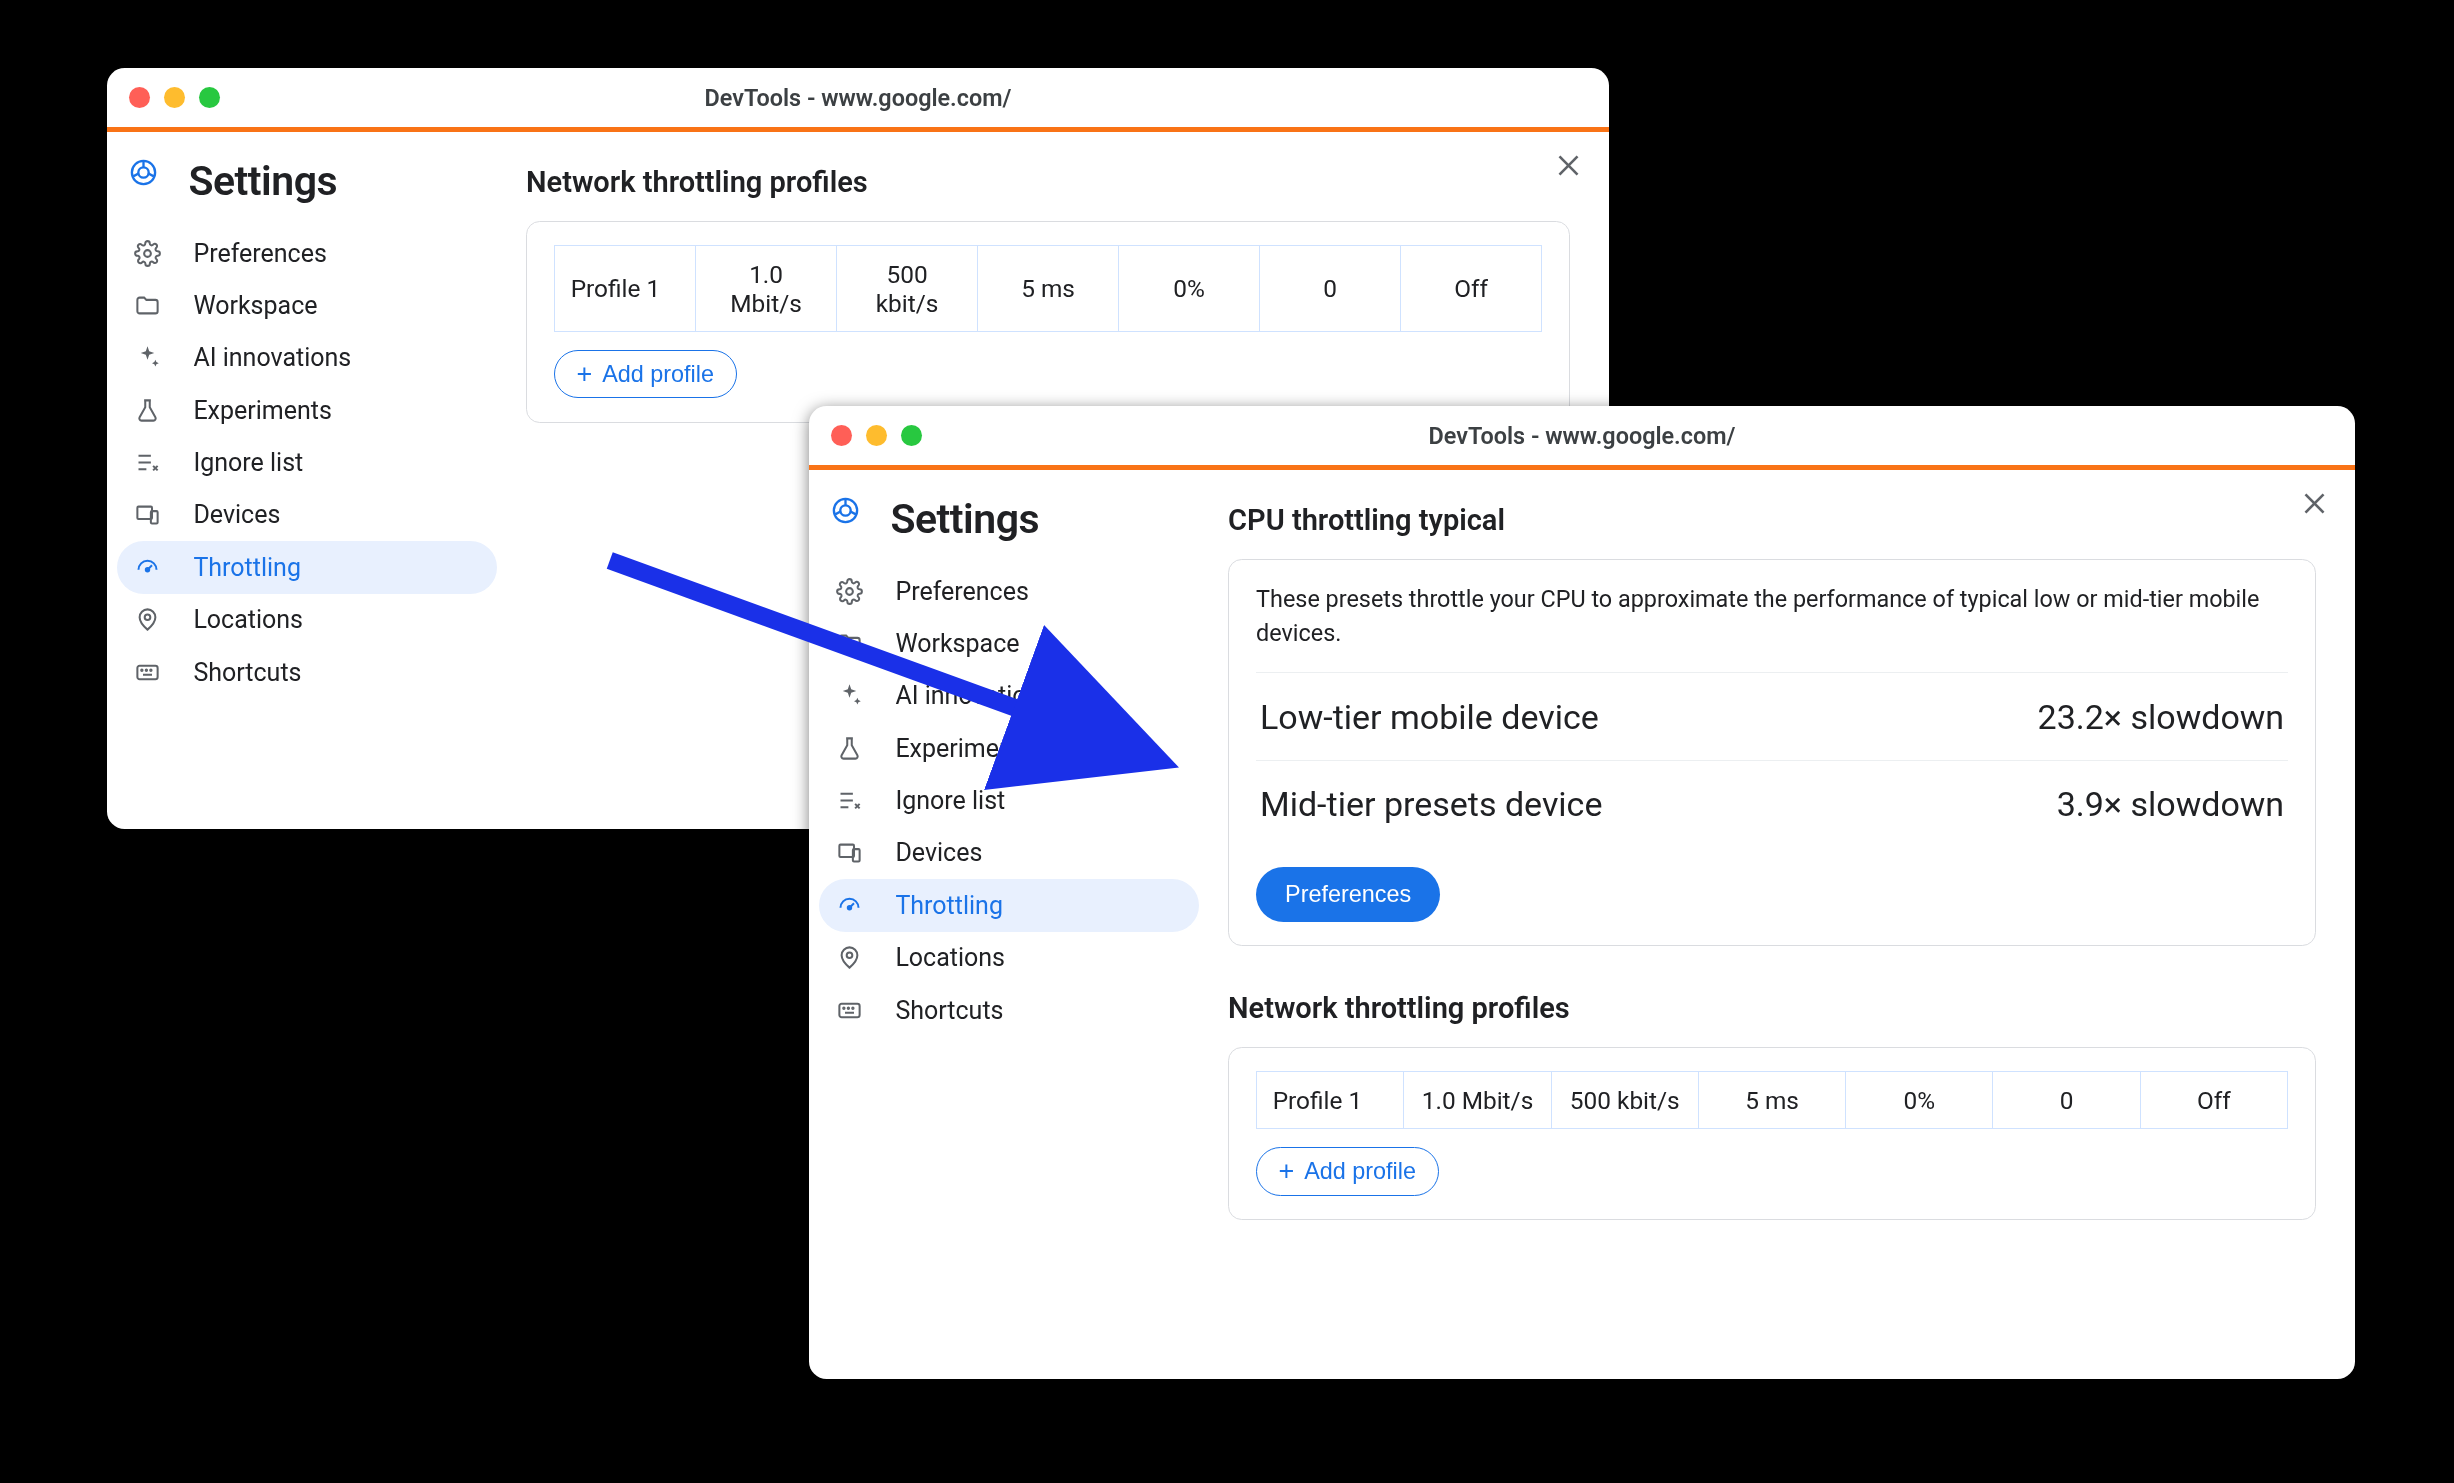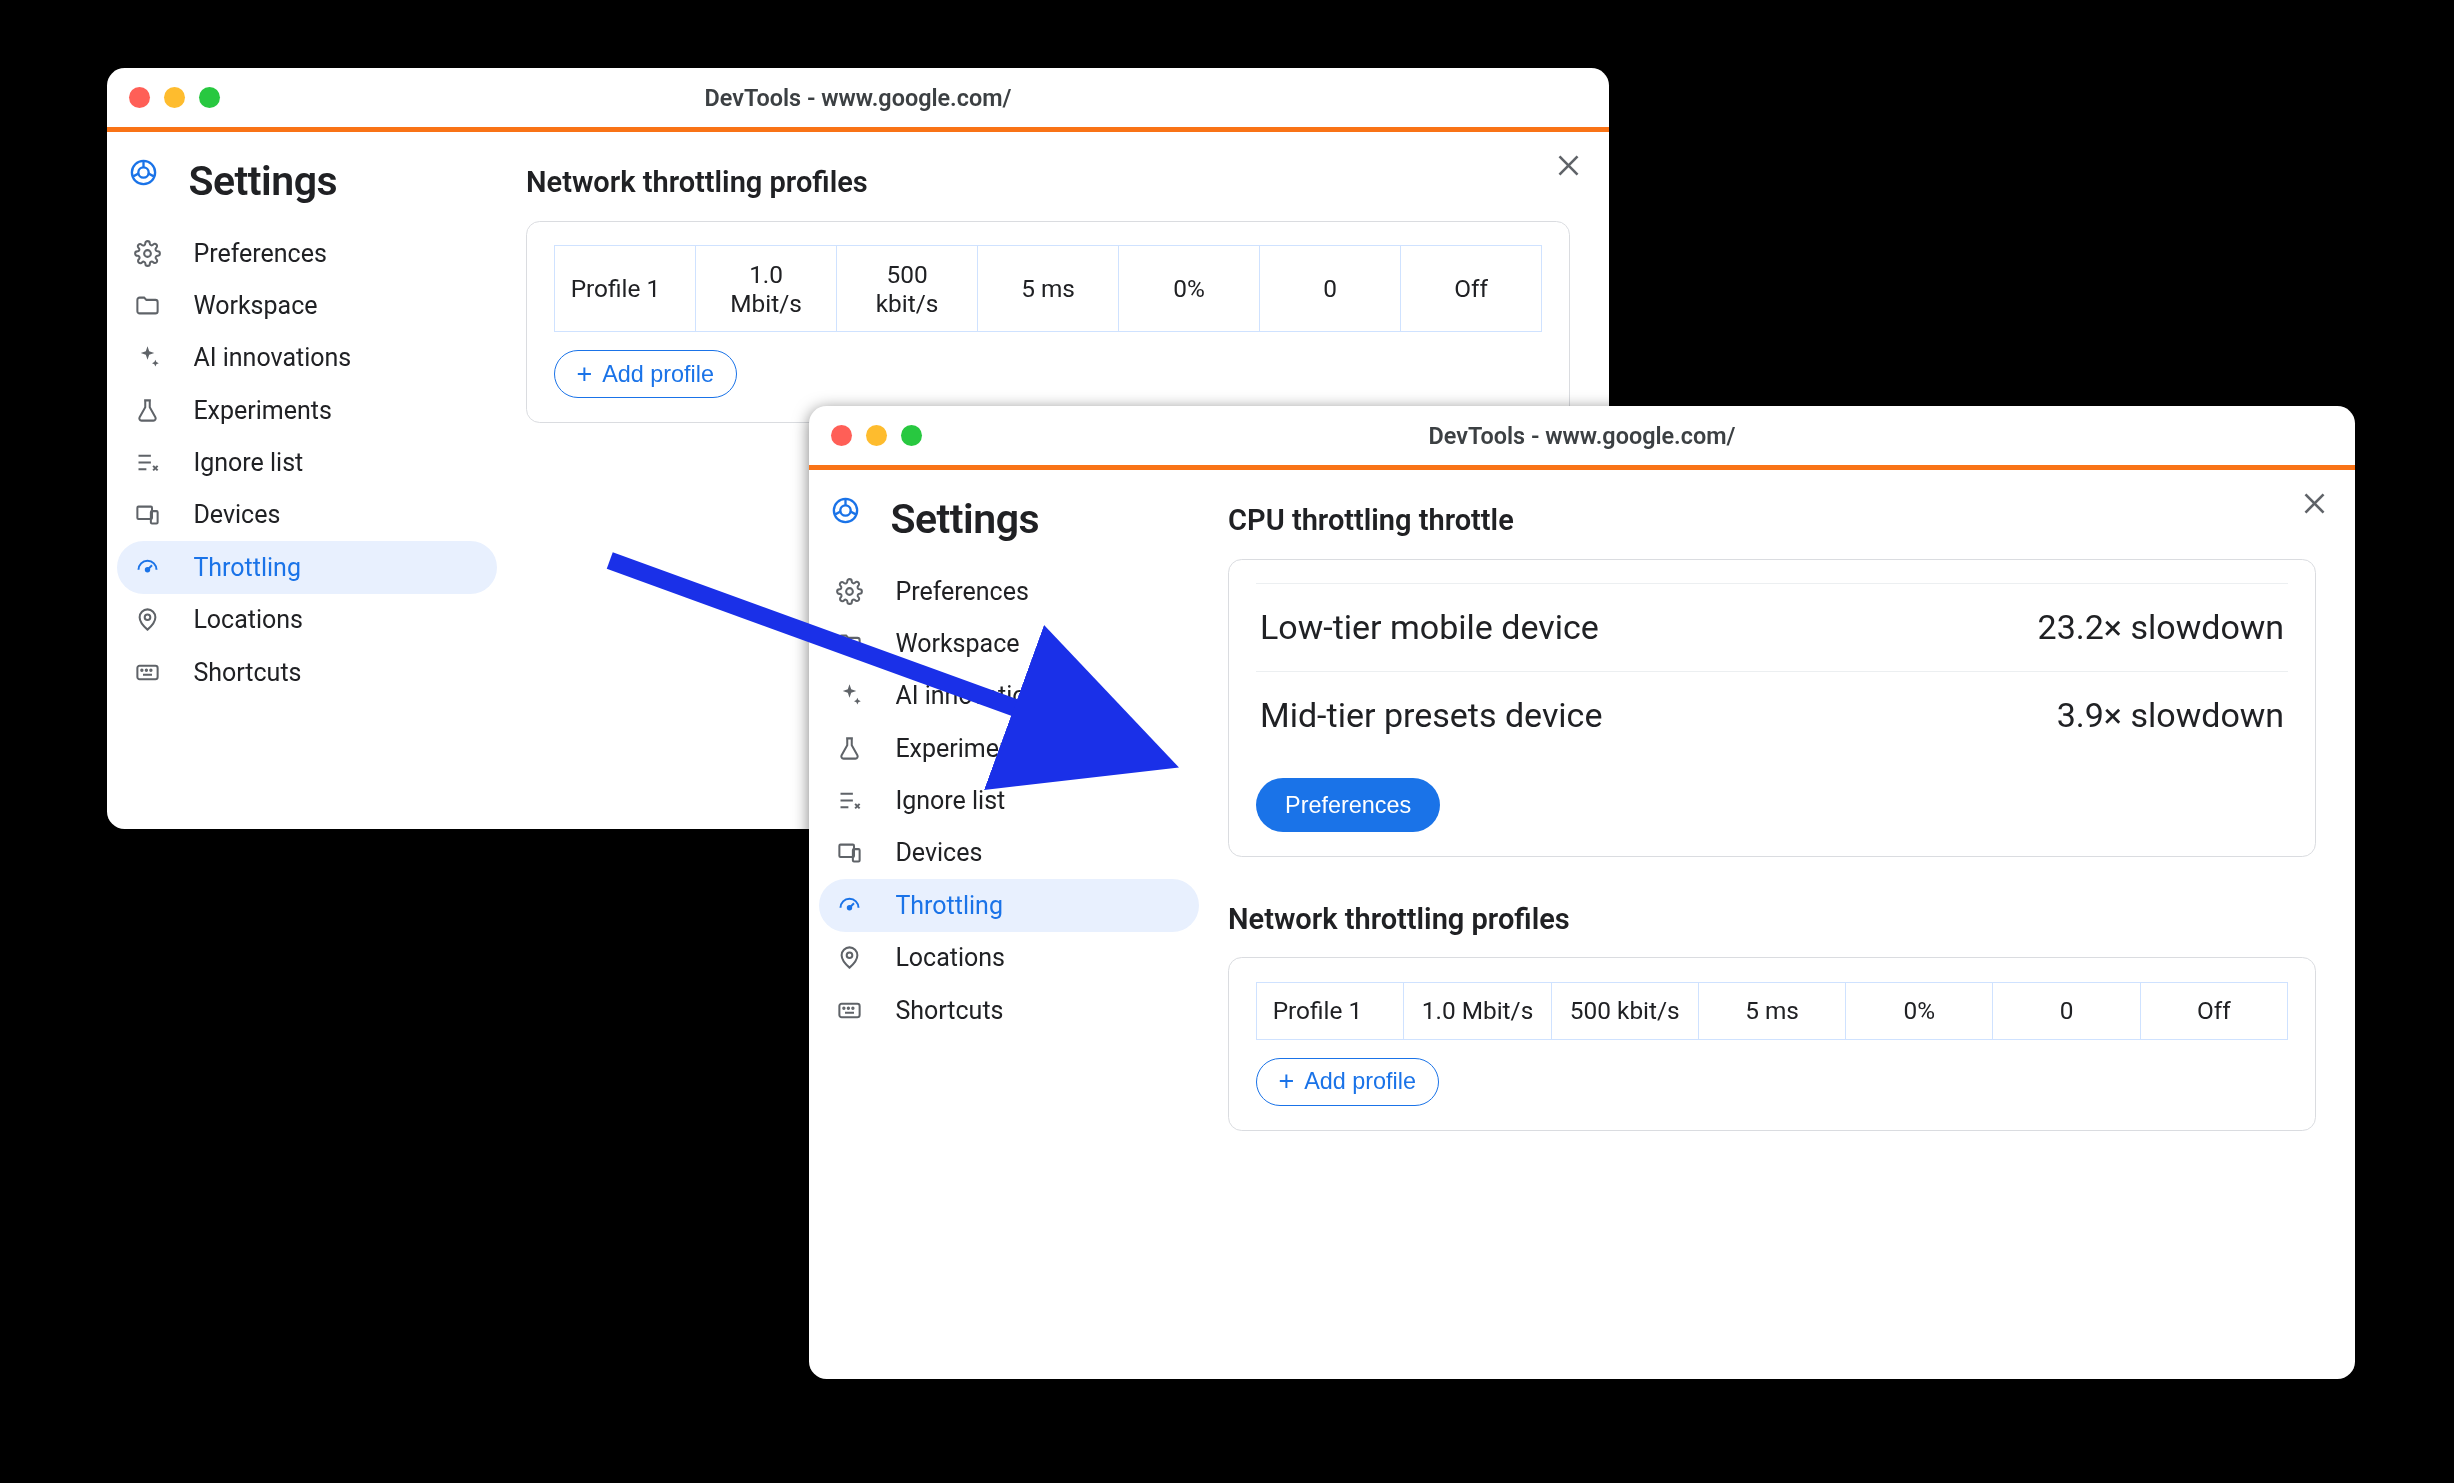--- a/index.html
+++ b/index.html
@@ -395,22 +395,23 @@
       </div>
 
       <div class="content">
         <div class="close-x">
           <svg viewBox="0 0 24 24" fill="none" stroke="currentColor" stroke-width="2">
               <line x1="5" y1="5" x2="19" y2="19"></line>
               <line x1="19" y1="5" x2="5" y2="19"></line>
             </svg>
         </div>
 
-        <h2 class="section">CPU throttling throttle</h2>
+        <h2 class="section">CPU throttling typical</h2>
         <div class="card">
+          <p class="desc">These presets throttle your CPU to approximate the performance of typical low or mid-tier mobile devices.</p>
           <div class="preset-row">
             <span>Low-tier mobile device</span>
             <span>23.2× slowdown</span>
           </div>
           <div class="preset-row">
             <span>Mid-tier presets device</span>
             <span>3.9× slowdown</span>
           </div>
           <button class="btn-primary">Preferences</button>
         </div>

